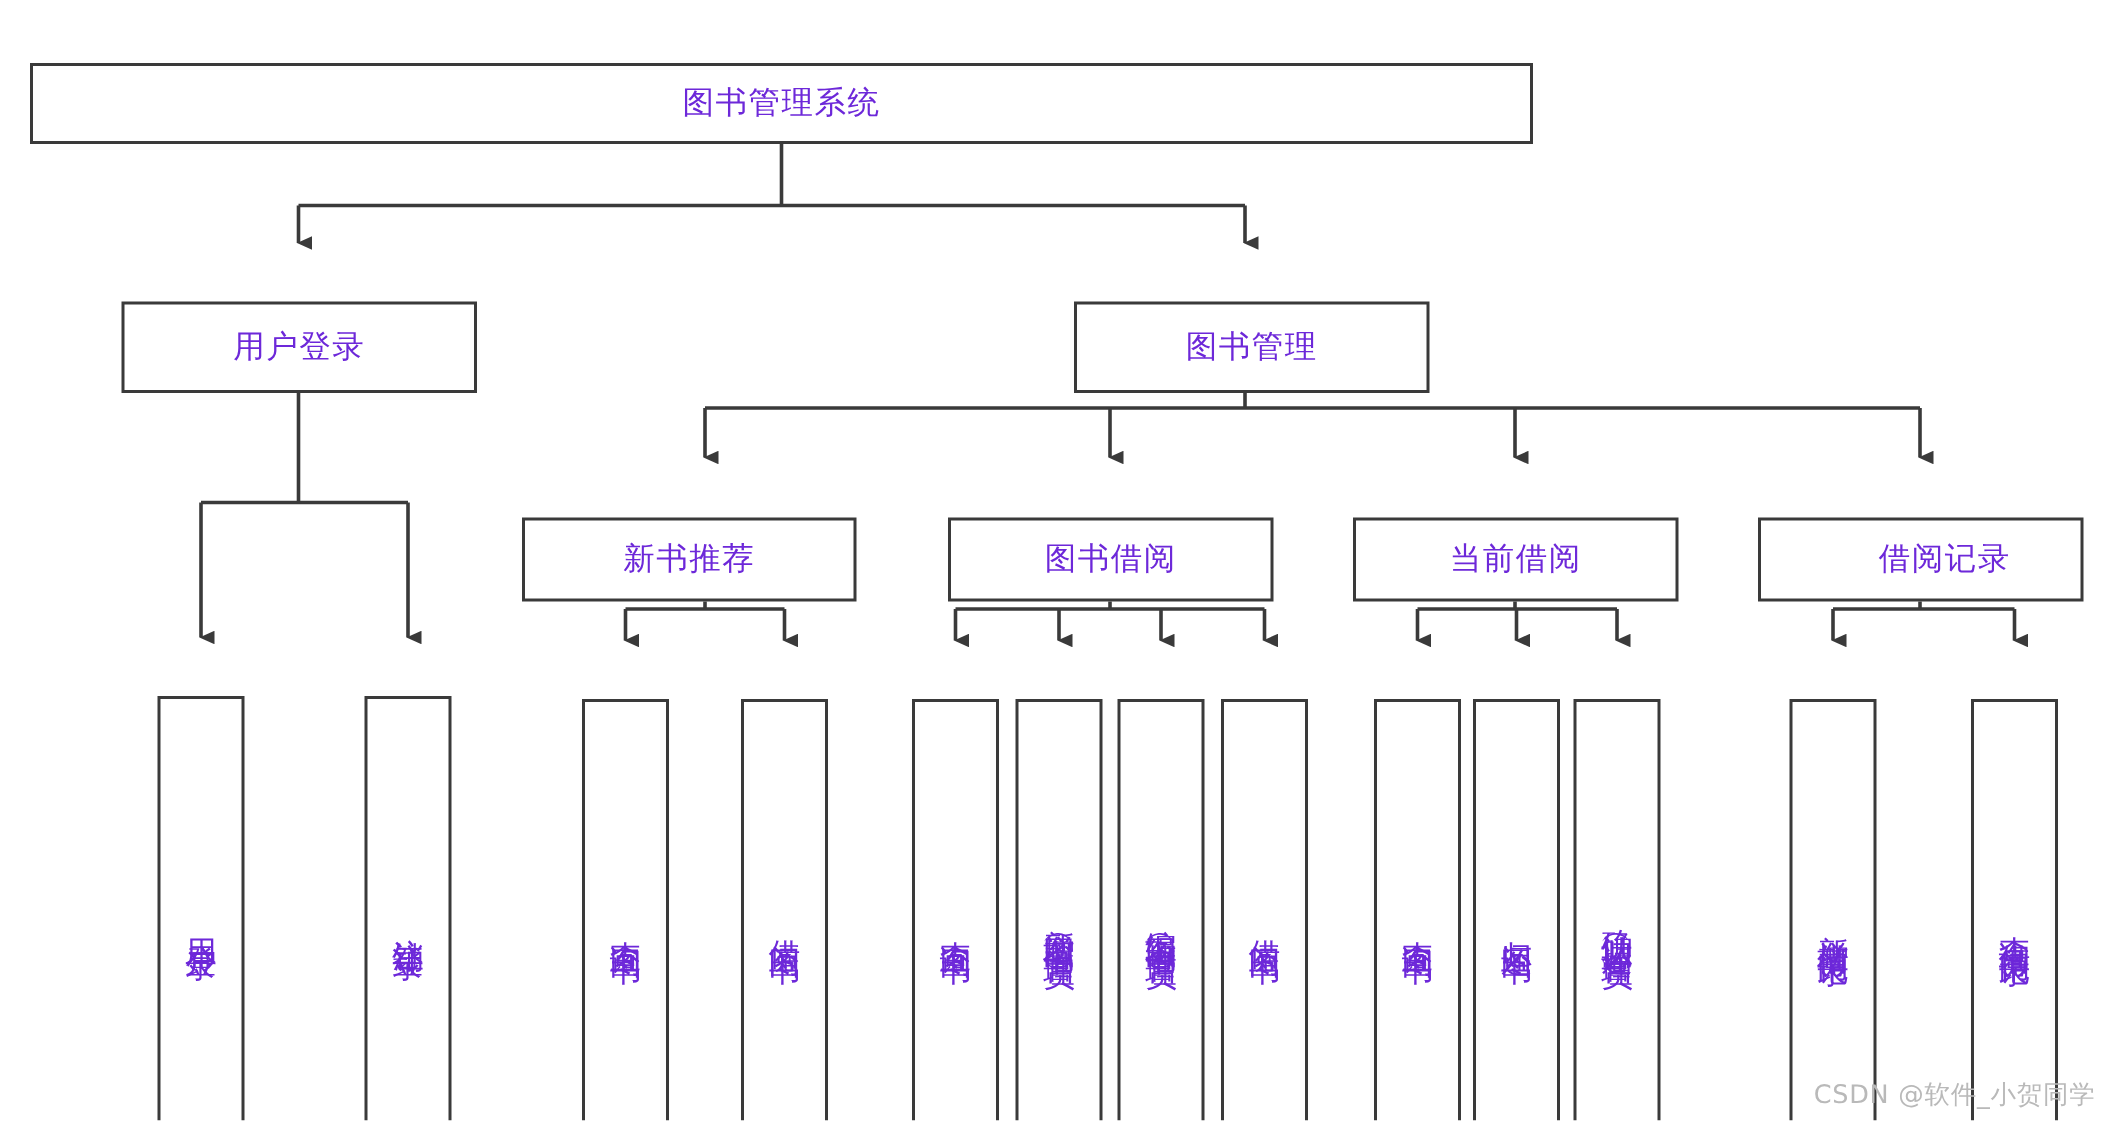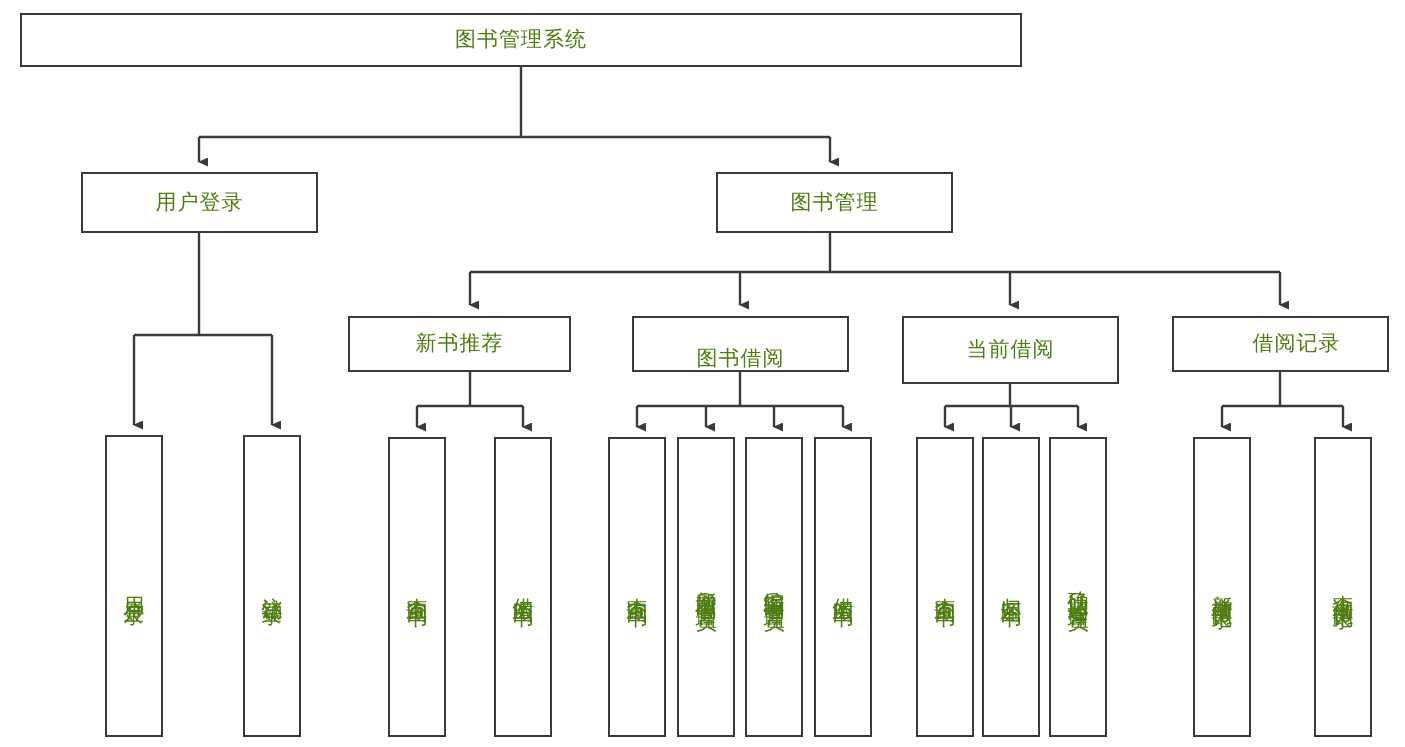--- a/index.html
+++ b/index.html
@@ -27,21 +27,22 @@
     pointer-events: none;
   }
   .node {
     position: absolute;
     box-sizing: border-box;
     background: #ffffff;
     border: 2px solid #3a3a3a;
     display: flex;
     align-items: center;
     justify-content: center;
-    color: #4d7c0f;
+    color: #6d28d9;
+    margin-top: 29px;
   }
   .node.horiz {
     font-size: 21px;
     letter-spacing: 1px;
     line-height: 1.1;
   }
   .node.vert {
     writing-mode: vertical-rl;
     text-orientation: upright;
     font-size: 21px;
@@ -131,24 +132,24 @@
   <div class="node horiz" style="left:81px; top:172px; width:237px; height:61px;">
     <span>用户登录</span>
   </div>
   <div class="node horiz" style="left:716px; top:172px; width:237px; height:61px;">
     <span>图书管理</span>
   </div>
 
   <div class="node horiz" style="left:348px; top:316px; width:223px; height:56px;">
     <span>新书推荐</span>
   </div>
-  <div class="node horiz" style="left:632px; top:316px; width:217px; height:56px;align-items:flex-end;">
+  <div class="node horiz" style="left:632px; top:316px; width:217px; height:56px;">
     <span>图书借阅</span>
   </div>
-  <div class="node horiz" style="left:902px; top:316px; width:217px; height:68px;">
+  <div class="node horiz" style="left:902px; top:316px; width:217px; height:56px;">
     <span>当前借阅</span>
   </div>
   <div class="node horiz" style="left:1172px; top:316px; width:217px; height:56px;padding-left:32px;">
     <span>借阅记录</span>
   </div>
 
   <div class="node vert" style="left:105px; top:435px; width:58px; height:302px;">
     <span>用户登录</span>
   </div>
   <div class="node vert" style="left:243px; top:435px; width:58px; height:302px;">
@@ -185,14 +186,15 @@
     <span>确认归还（管理员）</span>
   </div>
 
   <div class="node vert" style="left:1193px; top:437px; width:58px; height:300px;">
     <span>新增借阅记录</span>
   </div>
   <div class="node vert" style="left:1314px; top:437px; width:58px; height:300px;">
     <span>查询借阅记录</span>
   </div>
 
+  <div id="watermark">CSDN @软件_小贺同学</div>
 
 </div>
 
 </body></html>

